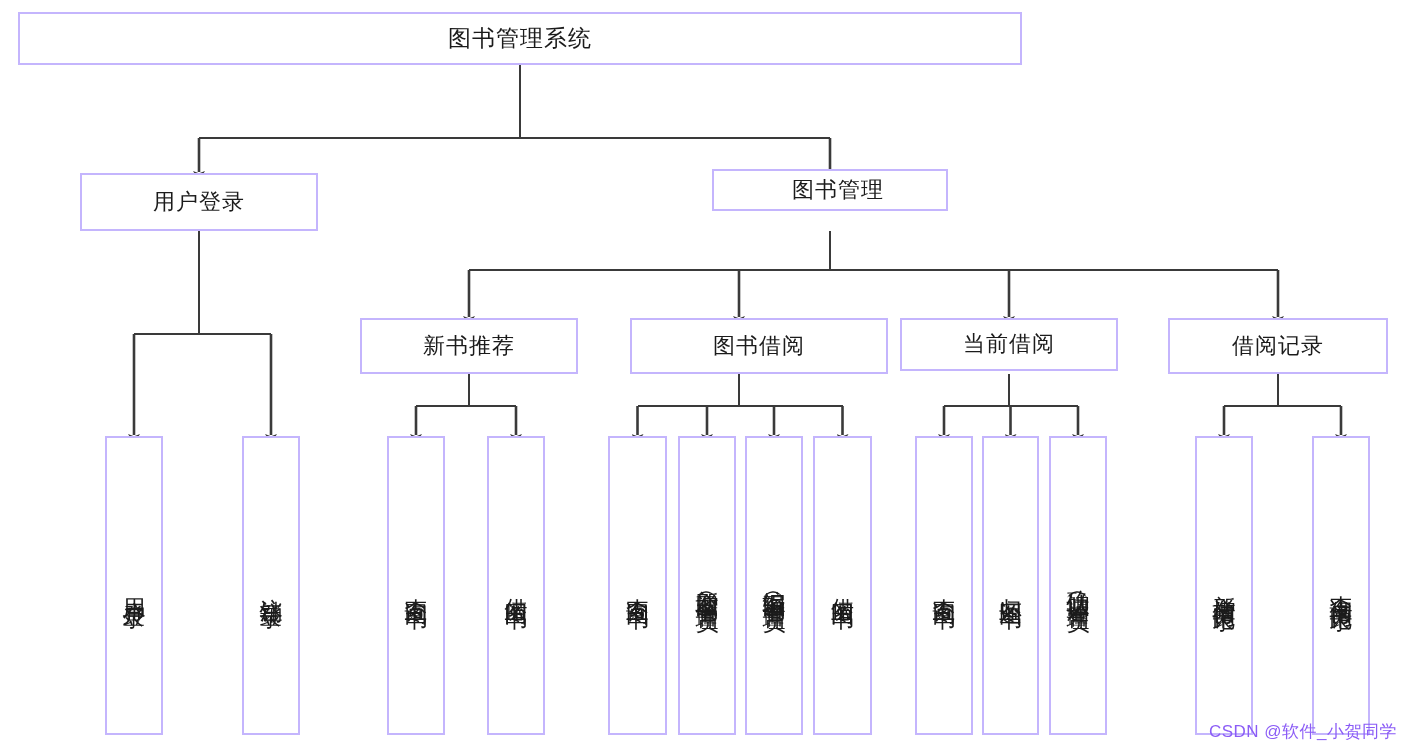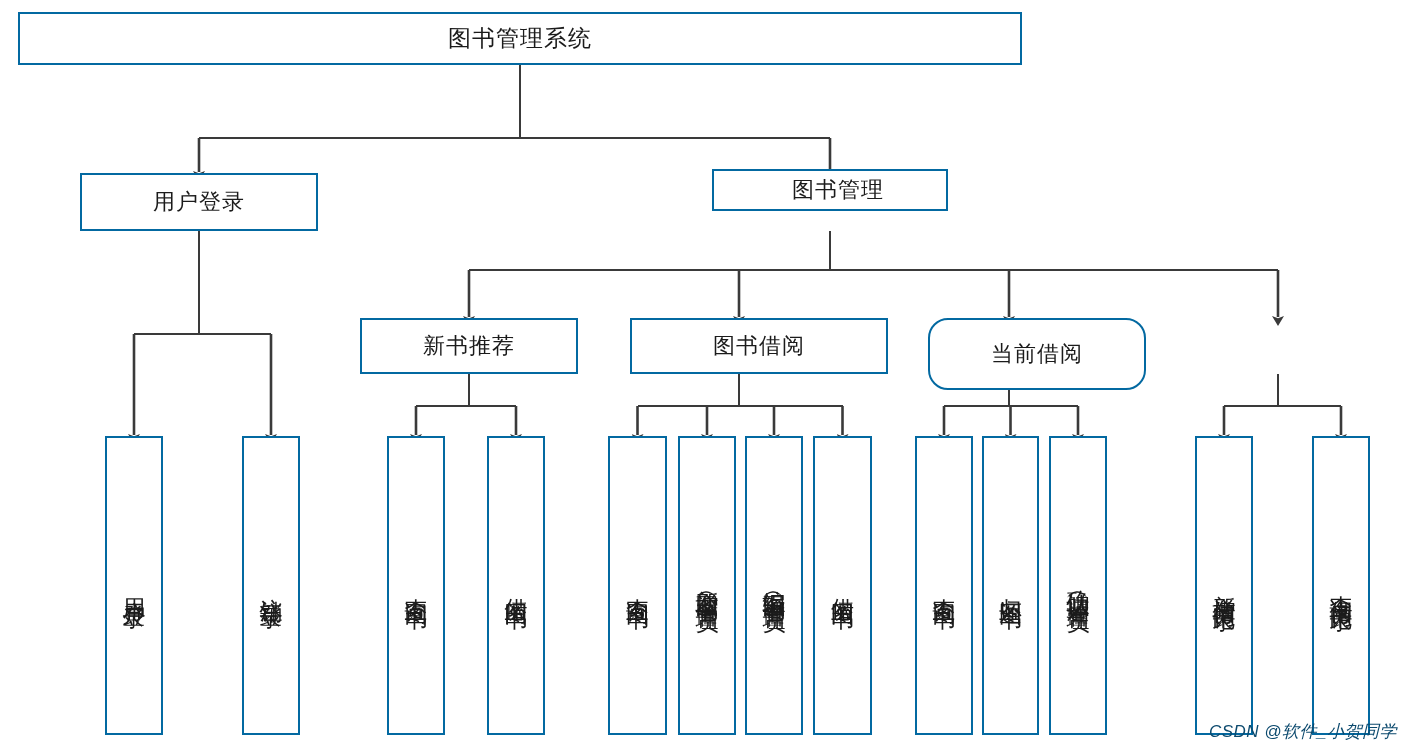--- a/index.html
+++ b/index.html
@@ -11,21 +11,21 @@
     overflow:hidden;
     position:relative;
   }
   #diagram-root{position:relative;width:1405px;height:747px;}
   svg#tree-svg{position:absolute;left:0;top:0;width:1405px;height:747px;display:block;}
 
   .node-box{
     position:absolute;
     box-sizing:border-box;
     background:#ffffff;
-    border:2px solid #0369a1;
+    border:2px solid #c4b5fd;
     display:flex;
     align-items:center;
     justify-content:center;
     color:#1b1b1b;
   }
   .node-box.horizontal .node-label{
     font-size:22px;
     line-height:1.1;
     letter-spacing:1px;
     white-space:nowrap;
@@ -43,25 +43,24 @@
     letter-spacing:3px;
     white-space:nowrap;
     max-height:100%;
   }
   #root-node .node-label{font-size:23px;}
   .watermark{
     position:absolute;
     right:8px;
     bottom:4px;
     font-size:17px;
-    color:#0c4a6e;
+    color:#8b5cf6;
     letter-spacing:0.5px;
     white-space:nowrap;
     font-family:"Liberation Sans","DejaVu Sans",sans-serif;
-    font-style:italic;
   }
 </style>
 </head>
 <body>
 
 <div id="diagram-root">
 
   <svg id="tree-svg" viewBox="0 0 1405 747" xmlns="http://www.w3.org/2000/svg" aria-hidden="true">
     <defs>
       <marker id="arrowhead" markerWidth="10" markerHeight="12" refX="1" refY="6" orient="auto" markerUnits="userSpaceOnUse">
@@ -115,22 +114,25 @@
   <div class="node-box horizontal" style="left: 712px; top: 169px; width: 236px; height: 42px; padding-left: 16px;">
     <span class="node-label">图书管理</span>
   </div>
 
   <div class="node-box horizontal" style="left: 360px; top: 318px; width: 218px; height: 56px; justify-content: center;">
     <span class="node-label">新书推荐</span>
   </div>
   <div class="node-box horizontal" style="left: 630px; top: 318px; width: 258px; height: 56px;">
     <span class="node-label">图书借阅</span>
   </div>
-  <div class="node-box horizontal" style="left: 928px; top: 318px; width: 218px; height: 72px; border-radius: 20px;">
+  <div class="node-box horizontal" style="left: 900px; top: 318px; width: 218px; height: 53px;">
     <span class="node-label">当前借阅</span>
+  </div>
+  <div class="node-box horizontal" style="left: 1168px; top: 318px; width: 220px; height: 56px;">
+    <span class="node-label">借阅记录</span>
   </div>
 
   <div class="node-box vertical" style="left: 105px; top: 436px; width: 58px; height: 299px;">
     <span class="node-label">用户登录</span>
   </div>
   <div class="node-box vertical" style="left: 242px; top: 436px; width: 58px; height: 299px;">
     <span class="node-label">注销登录</span>
   </div>
   <div class="node-box vertical" style="left: 387px; top: 436px; width: 58px; height: 299px;">
     <span class="node-label">查询图书</span>

